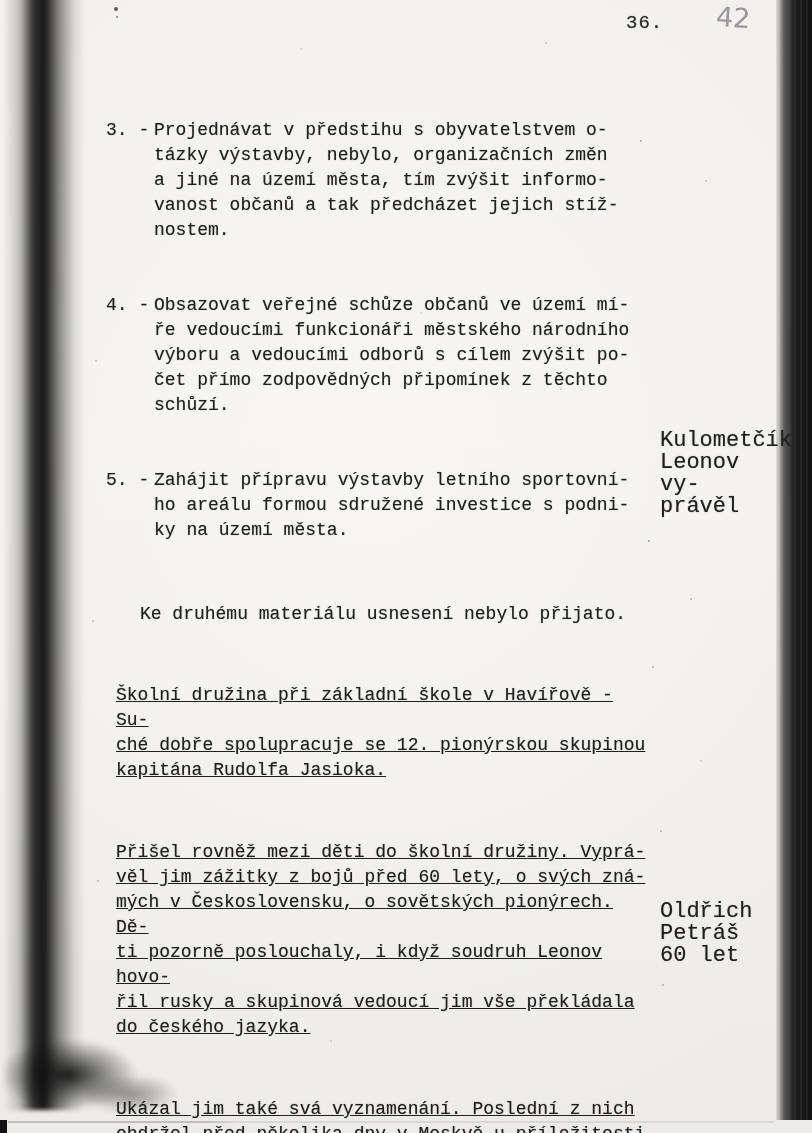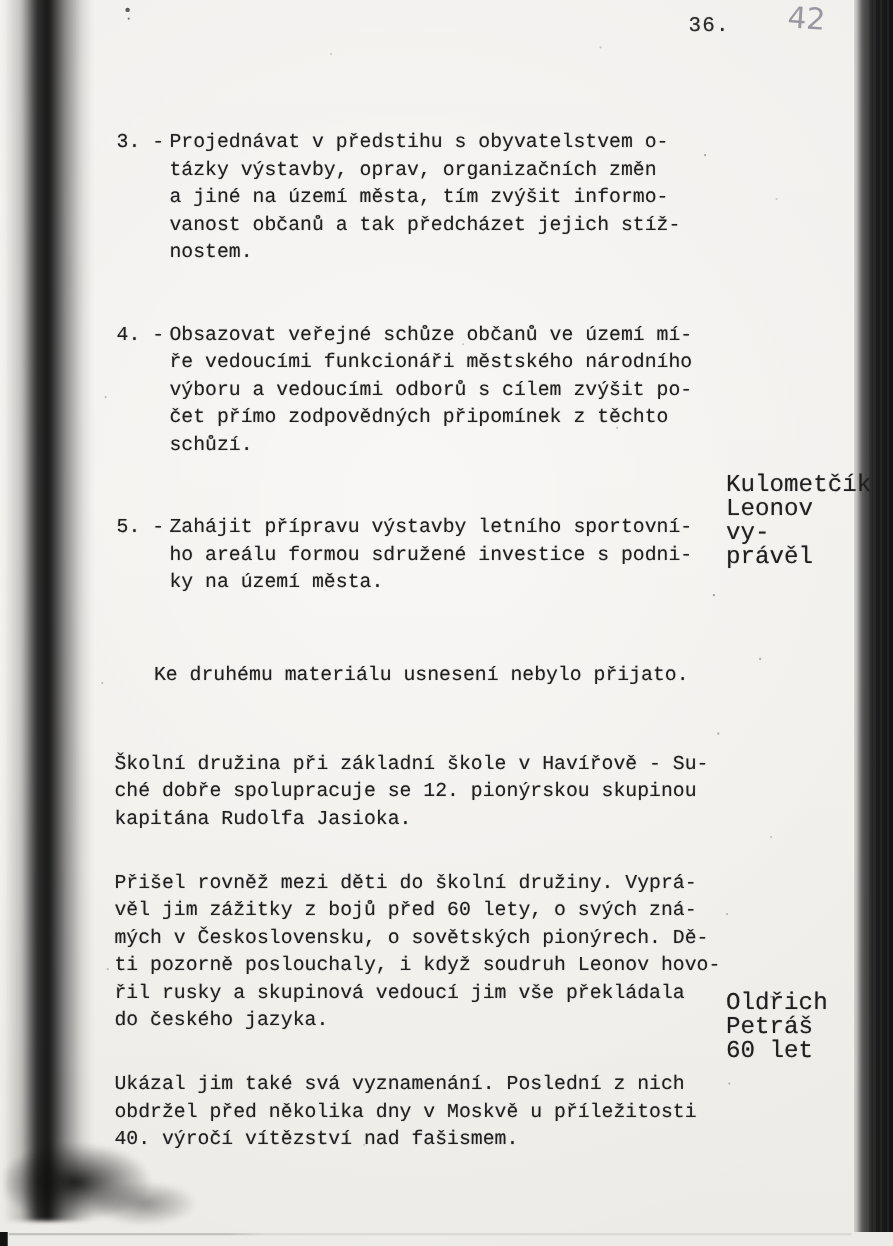--- a/index.html
+++ b/index.html
@@ -89,21 +89,21 @@
   .content{
     position:absolute;left:100px;top:68px;width:566px;
     font-size:18px;line-height:25px;
     text-shadow:0 0 1px rgba(25,25,25,.45);
     white-space:pre-line;
   }
   .list-item{display:flex;}
   .marker{flex:0 0 48px;padding-left:6px;}
   .item-lines{flex:1;}
   .closing{margin-top:9px;text-align:center;}
-  .para{margin:4px;}
+  .para{margin:16px;text-decoration:underline;}
   .para.first-of-section{margin-top:6px;}
   .margin-note{
     position:absolute;left:660px;width:120px;
     font-size:22px;line-height:22px;
     white-space:pre-line;
     text-shadow:0 0 1px rgba(25,25,25,.45);
   }
   .note-school{top:430px;}
   .note-award{top:901px;font-family:Liberation Mono, monospace;}
 </style>
@@ -120,21 +120,21 @@
   <div class="speckles"></div>
 
   <div class="page-num">36.</div>
   <div class="handwritten-num">42</div>
 
   <div class="content">
 
     <div class="list-item">
       <span class="marker">3. -</span>
       <div class="item-lines">Projednávat v předstihu s obyvatelstvem o-
-tázky výstavby, oprav, organizačních změn
+tázky výstavby, nebylo, organizačních změn
 a jiné na území města, tím zvýšit informo-
 vanost občanů a tak předcházet jejich stíž-
 nostem.</div>
     </div>
 
     <div class="list-item">
       <span class="marker">4. -</span>
       <div class="item-lines">Obsazovat veřejné schůze občanů ve území mí-
 ře vedoucími funkcionáři městského národního
 výboru a vedoucími odborů s cílem zvýšit po-

